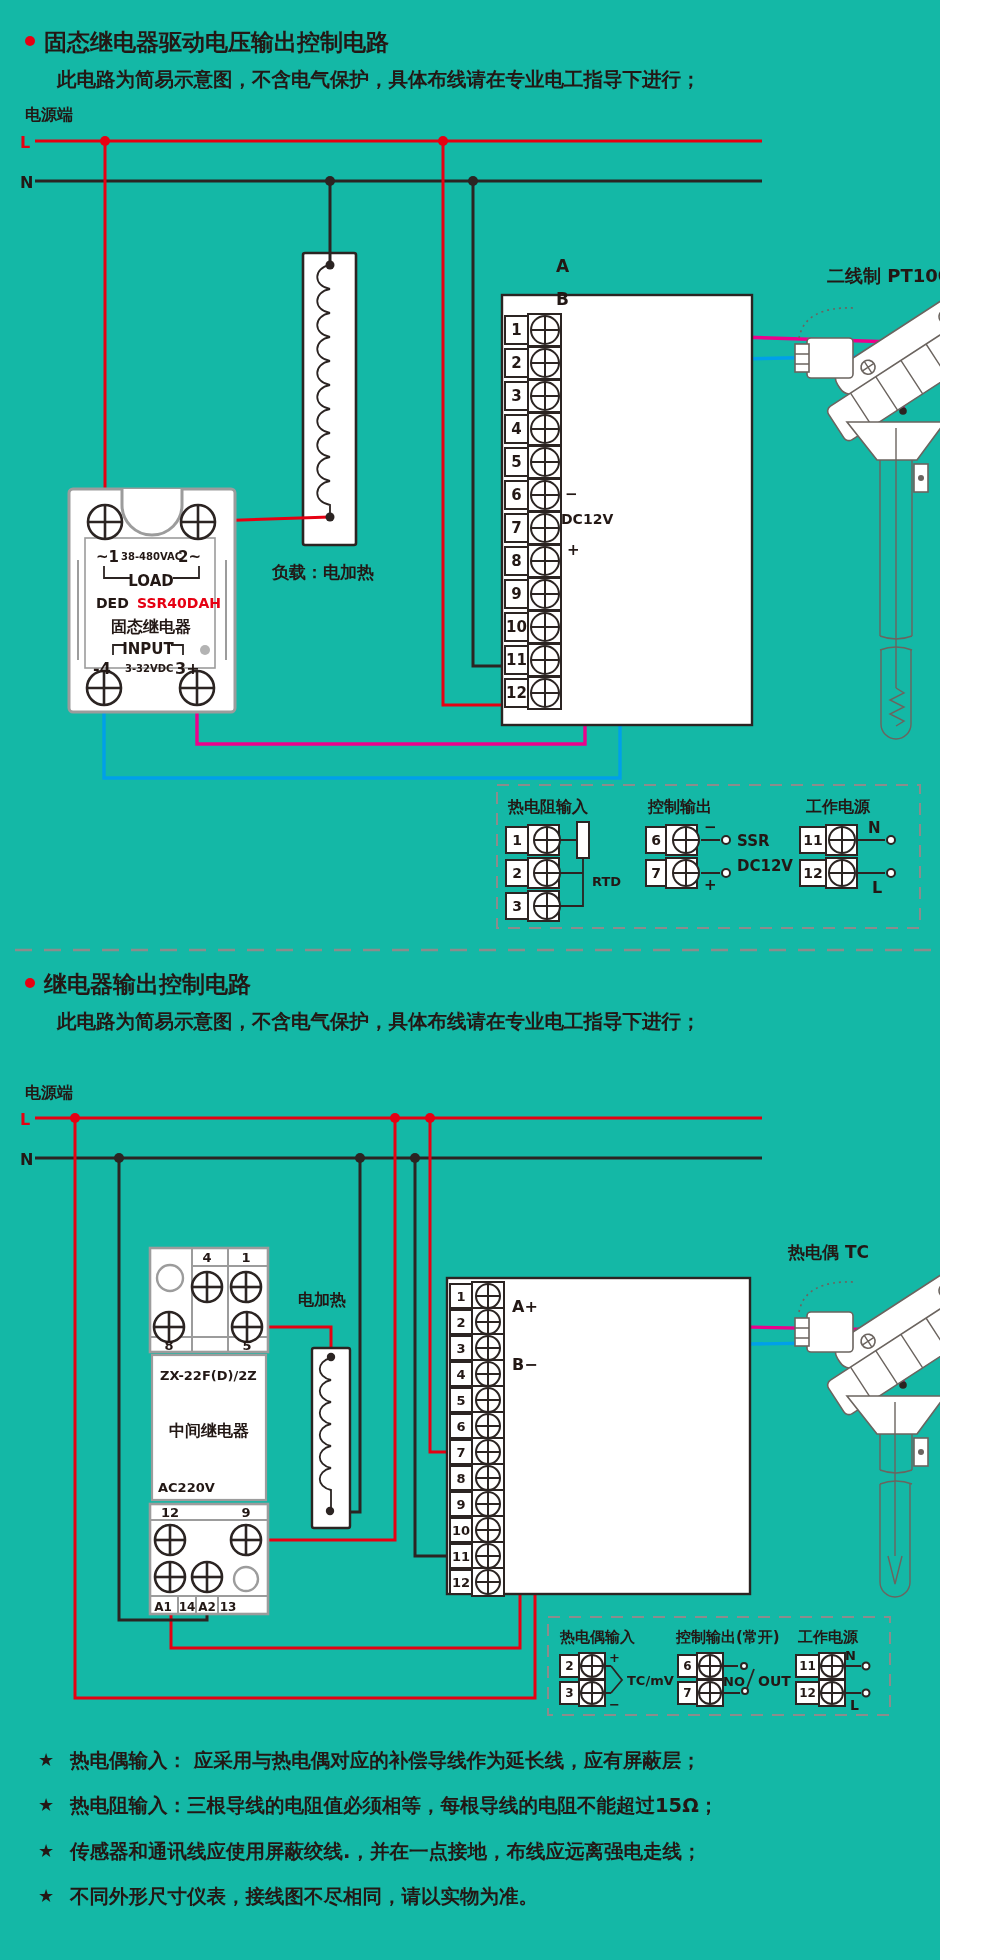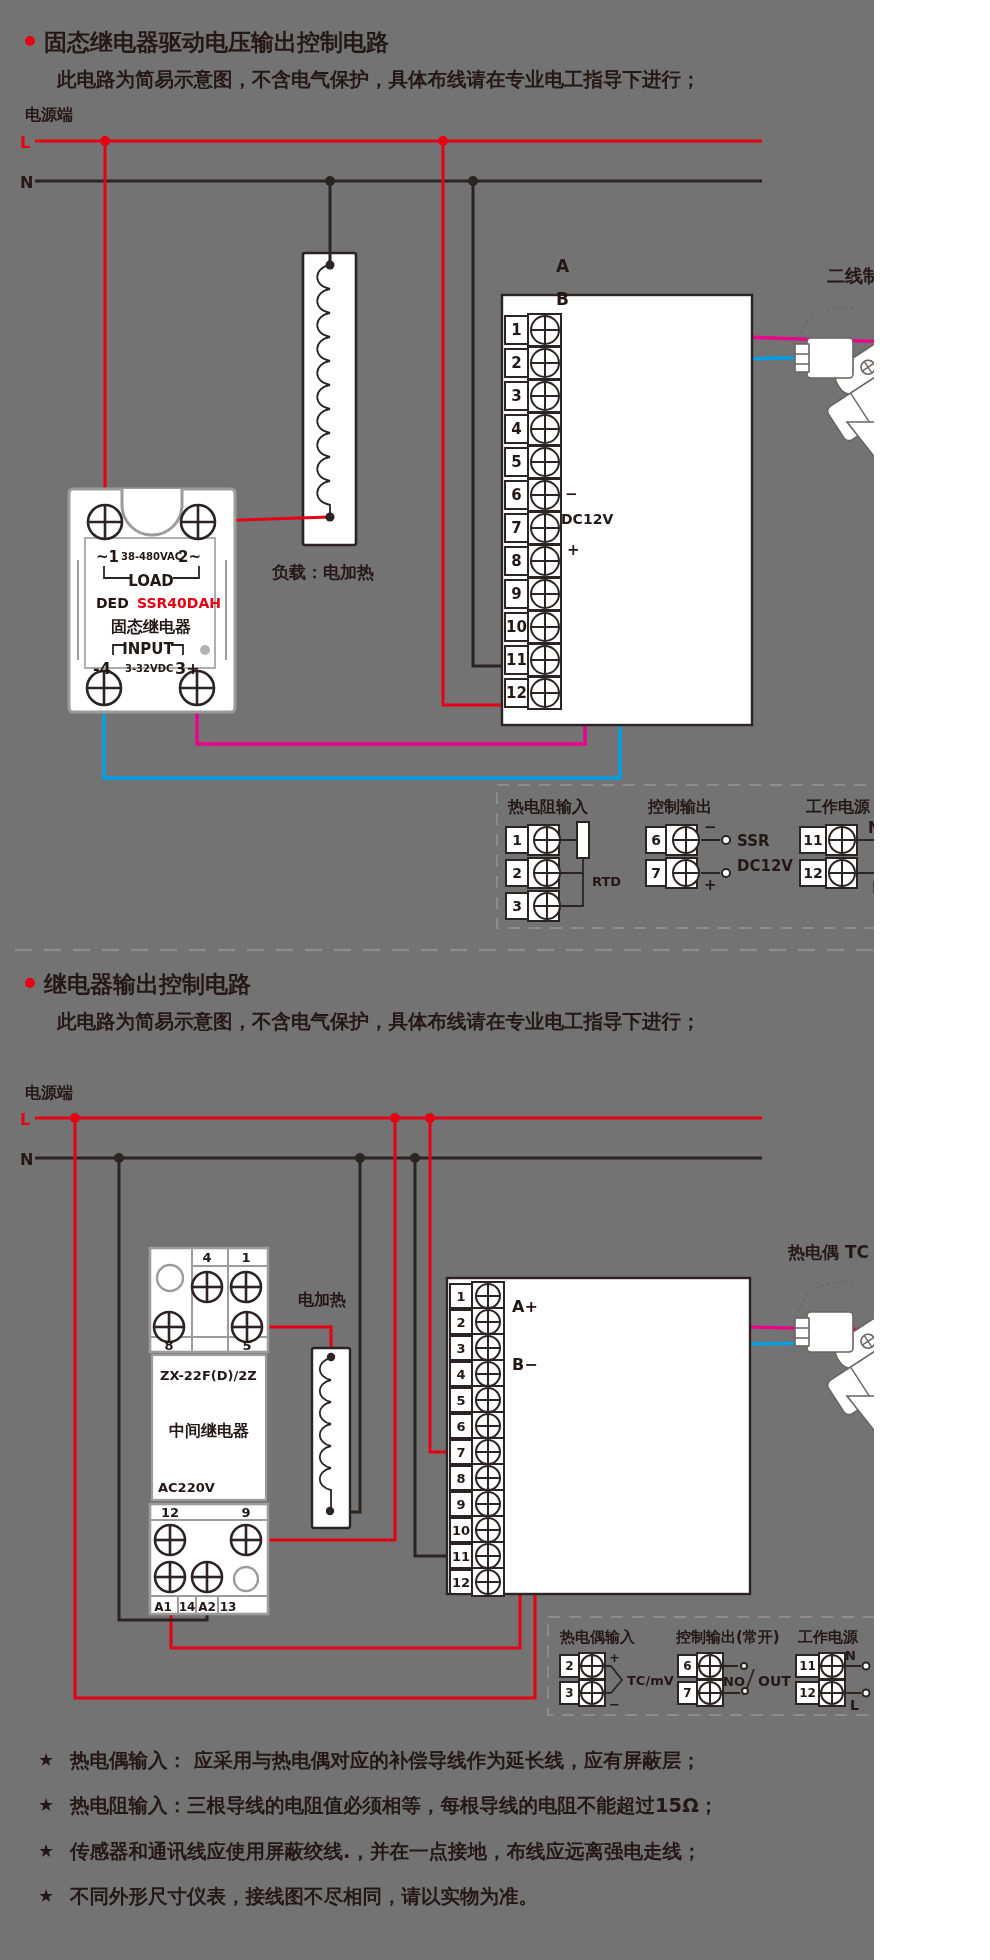--- a/index.html
+++ b/index.html
@@ -1,16 +1,16 @@
 <!DOCTYPE html>
 <html style="--red: #e60012; --pink: #ec008c; --blue: #00a0e9; --ink: #2b2422; --gray: #9c9c9c;"><head>
 <meta charset="utf-8">
 <style>
   html,body{margin:0;padding:0;background:#ffffff;}
-  .page{position:relative;width:874px;height:1960px;background:#737373;overflow:hidden;}
+  .page{position:relative;width:940px;height:1960px;background:#14b8a6;overflow:hidden;}
   svg text{font-family:"DejaVu Sans","Liberation Sans",sans-serif;fill:#231815;}
   .b{font-weight:bold}
   .redt{fill:var(--red)}
   .ctr{text-anchor:middle}
   .t23{font-size:23px}.t19{font-size:19.5px}.t18{font-size:18px}
   .t17{font-size:17px}.t16{font-size:16px}.t15{font-size:15px}.t14{font-size:14px}
   .t13{font-size:13px}.t10{font-size:10px}
   .plr{stroke:var(--red);stroke-width:3.2;fill:none}
   .plk{stroke:var(--ink);stroke-width:3.2;fill:none}
   .wr{stroke:var(--red);stroke-width:3;fill:none}

